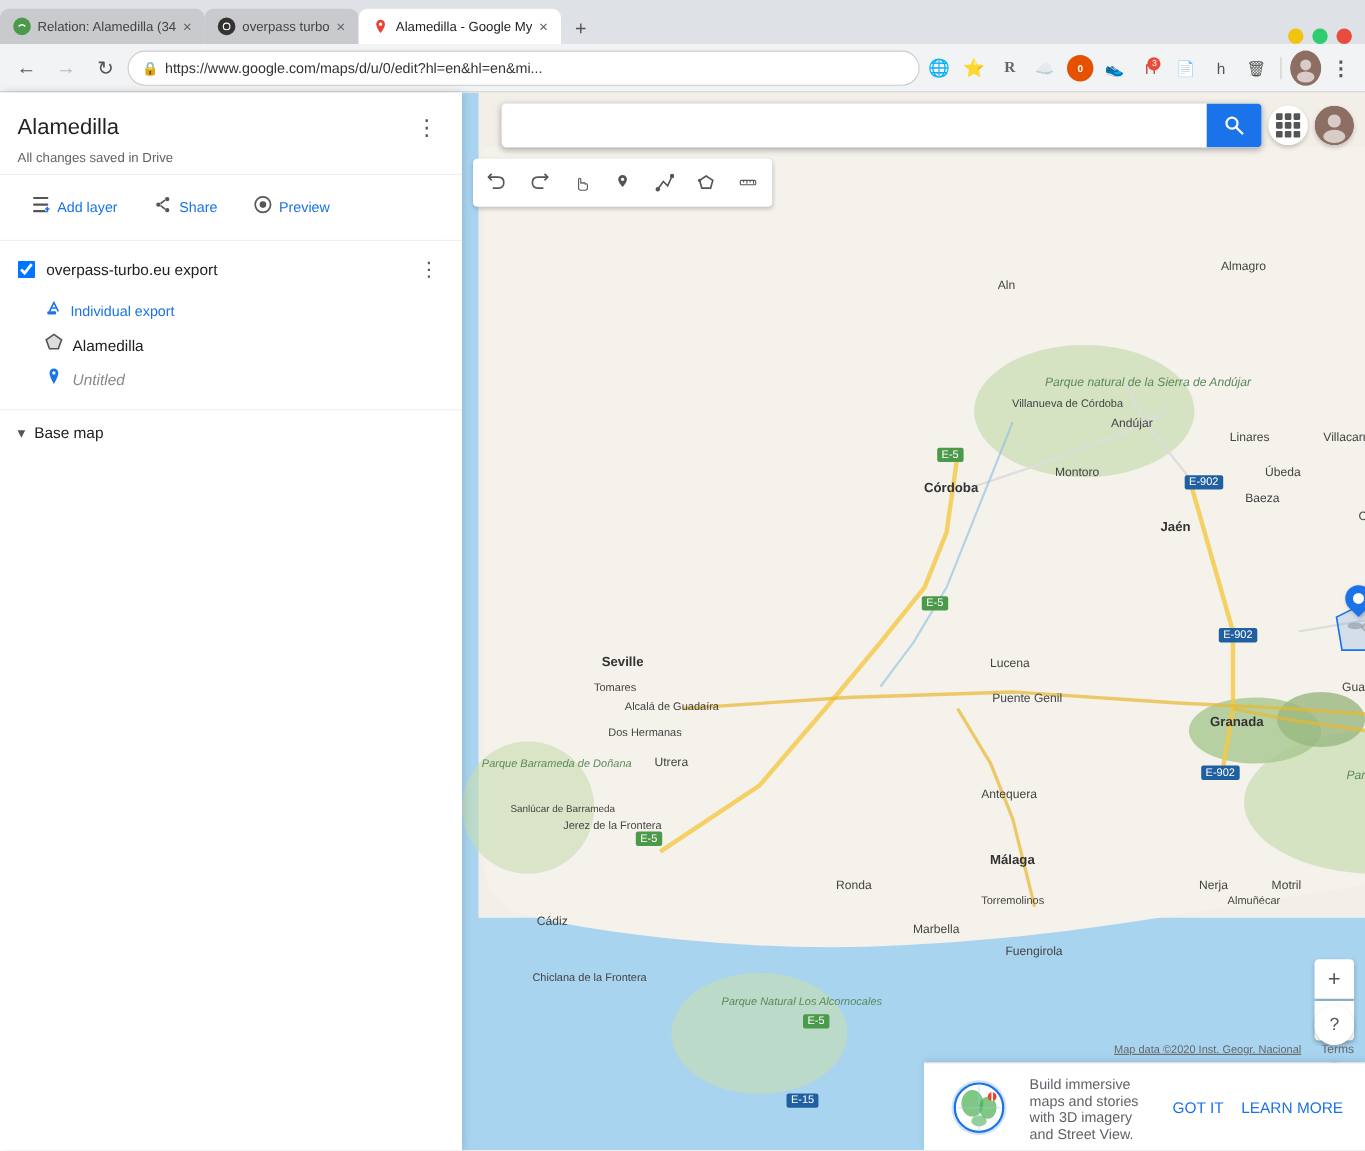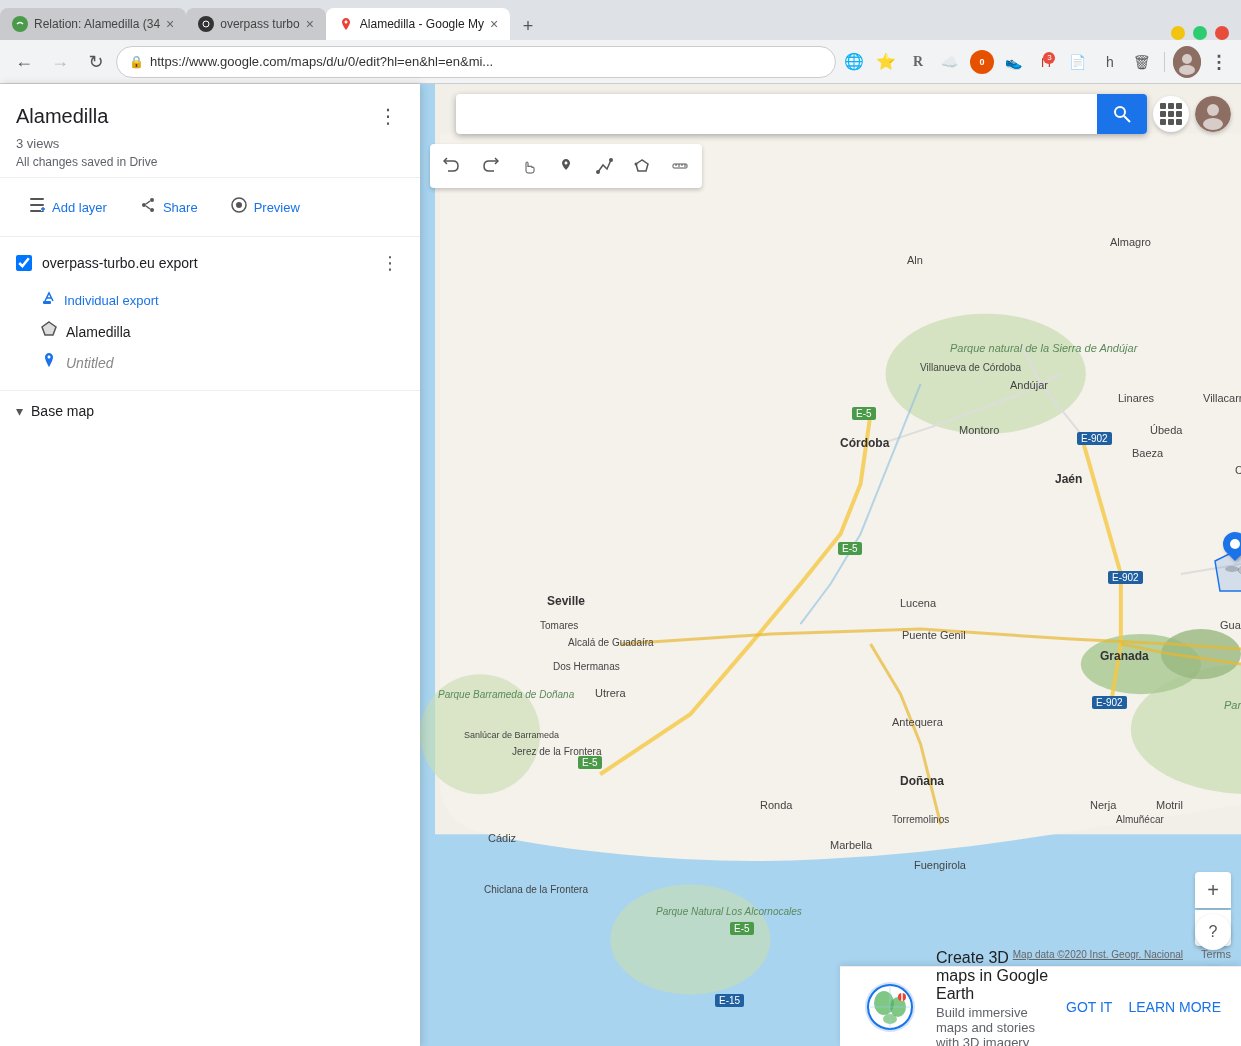--- a/index.html
+++ b/index.html
@@ -217,21 +217,20 @@
 
 <div class="content-area">
 
   <div class="sidebar">
 
     <div class="sidebar-header">
       <div class="sidebar-title-row">
         <span class="sidebar-title">Alamedilla</span>
         <button class="sidebar-menu-btn">⋮</button>
       </div>
-      <div class="sidebar-views">3 views</div>
       <div class="sidebar-saved">All changes saved in Drive</div>
     </div>
 
     <div class="sidebar-actions">
       <button class="action-btn">
         <span class="action-btn-icon">
           <svg width="18" height="18" viewBox="0 0 18 18">
               <rect x="2" y="2" width="14" height="2" fill="#555" rx="1"></rect>
               <rect x="2" y="8" width="14" height="2" fill="#555" rx="1"></rect>
               <rect x="2" y="14" width="14" height="2" fill="#555" rx="1"></rect>
@@ -349,21 +348,21 @@
         <path d="M1100 430 L1110 500 L1120 560 L1100 620 L1080 660" stroke="#f5c842" stroke-width="4" fill="none" opacity="0.8"></path>
 
         <path d="M460 360 L520 340 L600 310 L640 290" stroke="#ddd" stroke-width="2" fill="none"></path>
         <path d="M660 350 L620 300 L600 260" stroke="#ddd" stroke-width="2" fill="none"></path>
         <path d="M760 490 L820 480" stroke="#ddd" stroke-width="2" fill="none"></path>
 
         <path d="M500 300 L480 350 L460 400 L440 450 L410 500 L380 540" stroke="#88c0e0" stroke-width="2" fill="none" opacity="0.6"></path>
       </svg>
 
       <div class="map-label-city" style="left:127px;top:510px;font-weight:bold;">Seville</div>
-      <div class="map-label-city" style="left:480px;top:690px;">Doñana</div>
+      <div class="map-label-city" style="left:480px;top:690px;">Málaga</div>
       <div class="map-label-city" style="left:680px;top:565px;">Granada</div>
       <div class="map-label-city" style="left:635px;top:388px;">Jaén</div>
       <div class="map-label-city" style="left:420px;top:352px;">Córdoba</div>
 
       <div class="map-label" style="left:590px;top:295px;">Andújar</div>
 
       <div class="map-label" style="left:800px;top:535px;">Guadix</div>
       <div class="map-label" style="left:340px;top:715px;">Ronda</div>
       <div class="map-label" style="left:410px;top:755px;">Marbella</div>
       <div class="map-label" style="left:472px;top:632px;">Antequera</div>
@@ -533,21 +532,20 @@
           <ellipse cx="30" cy="42" rx="7" ry="5" fill="#4caf50" opacity="0.6"></ellipse>
 
           <circle cx="42" cy="20" r="4" fill="#ea4335"></circle>
           <path d="M42 16 L42 24" stroke="white" stroke-width="1.5"></path>
 
           <line x1="10" y1="30" x2="50" y2="30" stroke="#90caf9" stroke-width="1" opacity="0.5"></line>
           <line x1="30" y1="8" x2="30" y2="52" stroke="#90caf9" stroke-width="1" opacity="0.5"></line>
         </svg>
       </div>
       <div class="bottom-content">
-        <div class="bottom-title">Create 3D maps in Google Earth</div>
         <div class="bottom-desc">Build immersive maps and stories with 3D imagery and Street View.</div>
       </div>
       <div class="bottom-actions">
         <span class="bottom-link">GOT IT</span>
         <span class="bottom-link">LEARN MORE</span>
       </div>
     </div>
 
   </div>
 </div>

